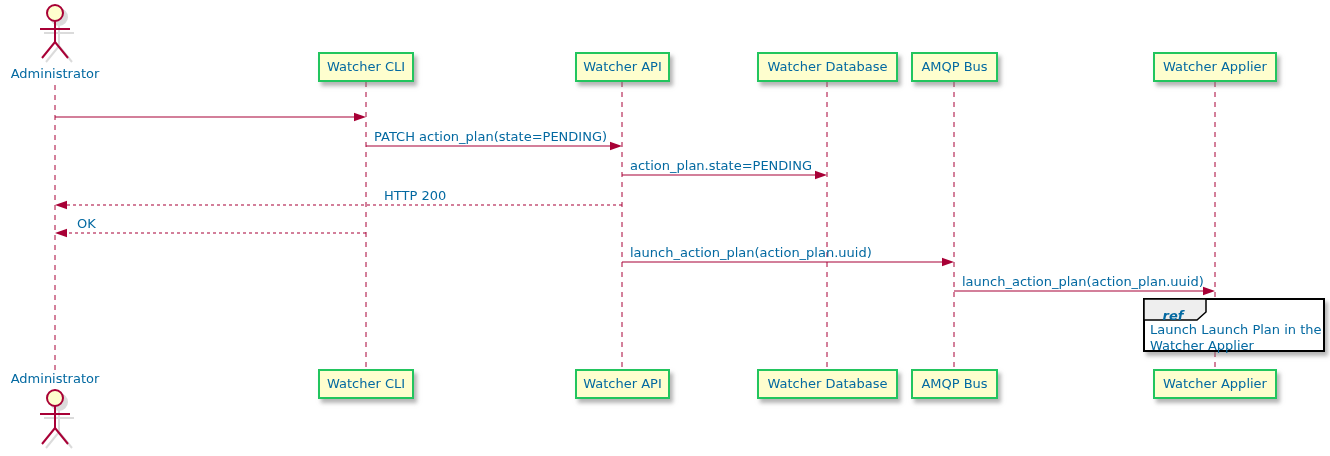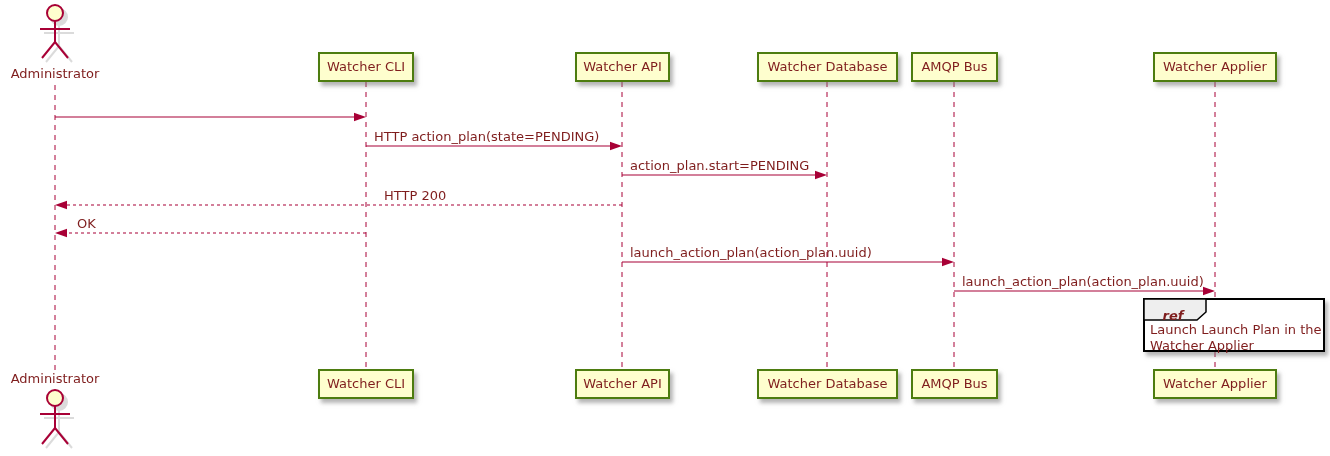--- a/index.html
+++ b/index.html
@@ -1,30 +1,30 @@
 <!DOCTYPE html>
 <html><head>
 <meta charset="utf-8">
 <style>
   html,body{margin:0;padding:0;background:#ffffff;}
   #canvas{
     position:relative;
     width:1330px;height:456px;
     background:#ffffff;
     font-family:"DejaVu Sans", sans-serif;
-    color:#7f1d1d;
+    color:#0369a1;
     overflow:hidden;
   }
   #diagram-svg{position:absolute;left:0;top:0;z-index:1;}
   .participant{
     position:absolute;
     box-sizing:border-box;
     height:30px;
     background:#FEFECE;
-    border:2px solid #4d7c0f;
+    border:2px solid #22c55e;
     box-shadow:3px 4px 4px rgba(120,120,120,0.55);
     font-size:13px;
     line-height:26px;
     text-align:center;
     white-space:nowrap;
     z-index:2;
   }
   .actor-label{
     position:absolute;
     width:120px;
@@ -148,22 +148,22 @@
   <div class="participant" style="left:757px;top:52px;width:141px;">Watcher Database</div>
   <div class="participant" style="left:911px;top:52px;width:87px;">AMQP Bus</div>
   <div class="participant" style="left:1153px;top:52px;width:124px;">Watcher Applier</div>
 
   <div class="participant" style="left:318px;top:369px;width:96px;">Watcher CLI</div>
   <div class="participant" style="left:575px;top:369px;width:95px;">Watcher API</div>
   <div class="participant" style="left:757px;top:369px;width:141px;">Watcher Database</div>
   <div class="participant" style="left:911px;top:369px;width:87px;">AMQP Bus</div>
   <div class="participant" style="left:1153px;top:369px;width:124px;">Watcher Applier</div>
 
-  <div class="msg-label" style="left:374px;top:129px;">HTTP action_plan(state=PENDING)</div>
-  <div class="msg-label" style="left:630px;top:158px;">action_plan.start=PENDING</div>
+  <div class="msg-label" style="left:374px;top:129px;">PATCH action_plan(state=PENDING)</div>
+  <div class="msg-label" style="left:630px;top:158px;">action_plan.state=PENDING</div>
   <div class="msg-label" style="left:384px;top:188px;">HTTP 200</div>
   <div class="msg-label" style="left:77px;top:216px;">OK</div>
   <div class="msg-label" style="left:630px;top:245px;">launch_action_plan(action_plan.uuid)</div>
   <div class="msg-label" style="left:962px;top:274px;">launch_action_plan(action_plan.uuid)</div>
 
   <div class="ref-box">
     <svg class="ref-header" width="64" height="22" viewBox="0 0 64 22">
       <polygon points="0,0 62,0 62,13 53,21 0,21" fill="#EEEEEE" stroke="#000000" stroke-width="1.5"></polygon>
     </svg>
     <div class="ref-keyword">ref</div>

